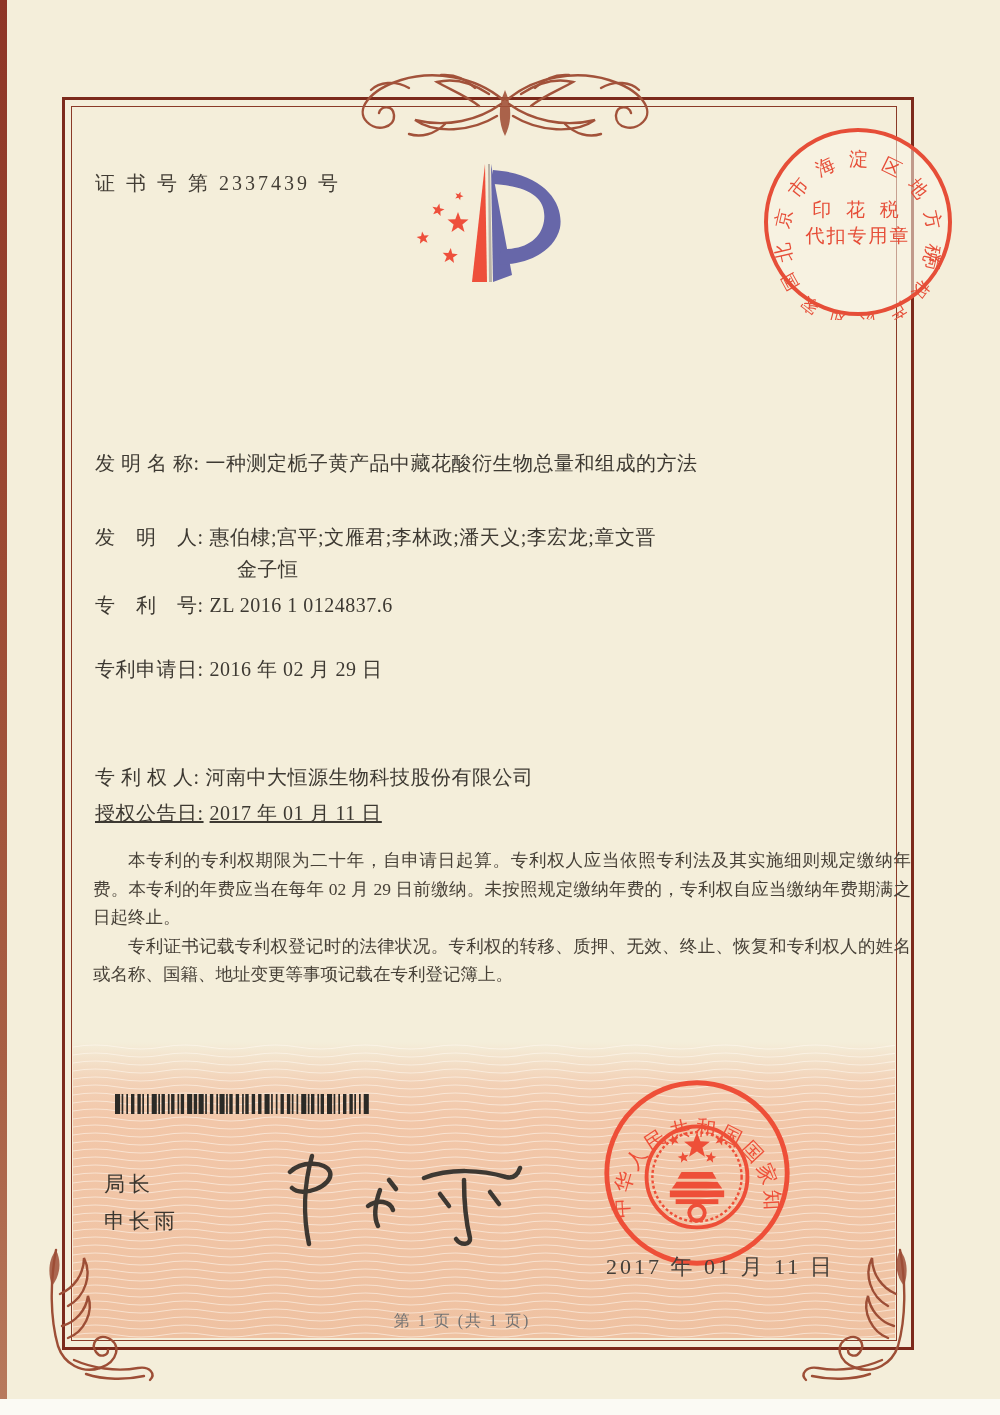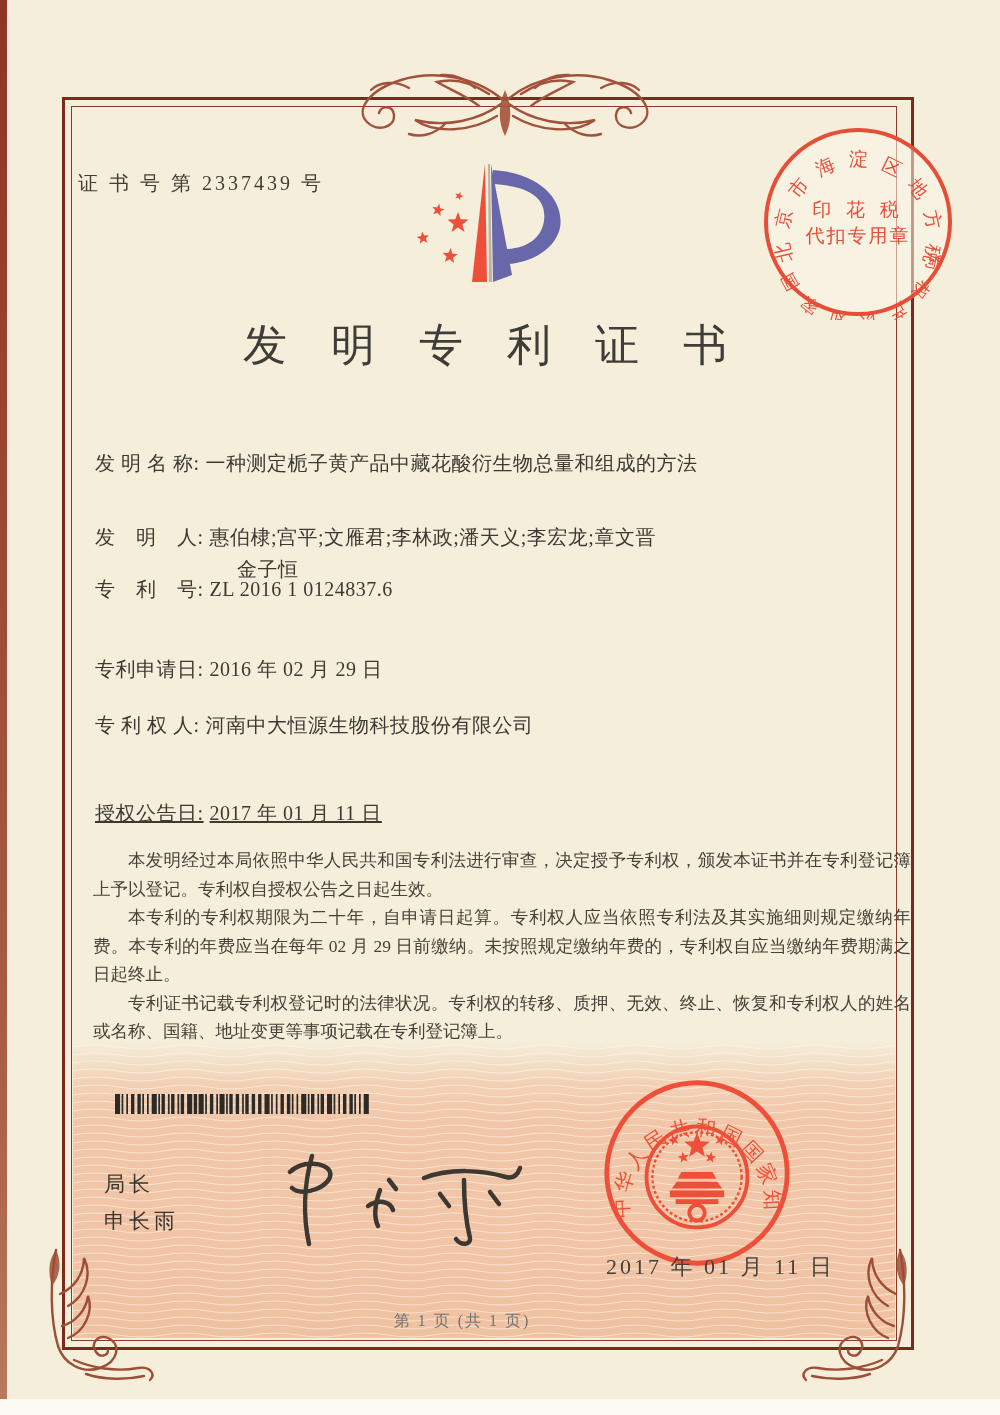--- a/index.html
+++ b/index.html
@@ -16,21 +16,21 @@
   .bottom-edge{position:absolute;left:0;top:1399px;width:1000px;height:16px;background:#fbfaf4;}
   
   .frame-outer{position:absolute;left:62px;top:97px;width:846px;height:1247px;
     border:3px solid #7c2a1c;}
   .frame-inner{position:absolute;left:71px;top:106px;width:824px;height:1233px;
     border:1px solid #8a3a28;}
   
   .pinkzone{position:absolute;left:73px;top:1042px;width:822px;height:296px;
     background:linear-gradient(180deg,rgba(242,199,170,0) 0%,rgba(242,199,170,.75) 14%,#f2c7a9 26%,#efc2a2 100%);}
   .pinkzone svg{position:absolute;left:0;top:0;}
-  .certno{left:78px;top:170px;font-size:20px;letter-spacing:3px;color:#423d35;white-space:nowrap;}
+  .certno{left:95px;top:170px;font-size:20px;letter-spacing:3px;color:#423d35;white-space:nowrap;}
   .title{left:62px;top:316px;width:846px;text-align:center;font-size:44px;
     letter-spacing:44px;padding-left:44px;box-sizing:border-box;color:#403d38;font-weight:500;white-space:nowrap;}
   .frow{position:absolute;left:95px;font-size:20px;color:#3d3932;white-space:nowrap;letter-spacing:0.5px;}
   .frow .lab{margin-right:6px;}
   .paras{position:absolute;left:93px;top:846px;width:818px;font-size:17.5px;
     line-height:28.5px;color:#474138;text-align:justify;}
   .paras p{margin:0;text-indent:2em;}
   .director{position:absolute;left:104px;font-size:21px;letter-spacing:4px;color:#3a362f;}
   .sealdate{position:absolute;left:606px;top:1252px;font-size:22px;letter-spacing:3px;color:#45403a;white-space:nowrap;}
   .footer{position:absolute;left:62px;top:1311px;width:800px;text-align:center;
@@ -140,46 +140,44 @@
     <text font-size="19" fill="#e64e38">
       <textPath href="#taxTop" startOffset="4" textLength="334" lengthAdjust="spacing">北京市海淀区地方税务局</textPath>
     </text>
     <text font-size="17" fill="#e64e38">
       <textPath href="#taxBot" startOffset="8" textLength="190" lengthAdjust="spacing">局权产识知家国</textPath>
     </text>
     <text x="98" y="92" text-anchor="middle" font-size="19" letter-spacing="5" fill="#e64e38">印 花 税</text>
     <text x="98" y="118" text-anchor="middle" font-size="19" letter-spacing="2" fill="#e64e38">代扣专用章</text>
   </svg>
 
-  <div class="abs title">发明专利证书</div>
 
   <div class="frow" style="top:450px;">
     <span class="lab">发 明 名 称:</span><span>一种测定栀子黄产品中藏花酸衍生物总量和组成的方法</span>
   </div>
   <div class="frow" style="top:524px;">
     <span class="lab">发　明　人:</span><span>惠伯棣;宫平;文雁君;李林政;潘天义;李宏龙;章文晋</span>
   </div>
   <div class="frow" style="top:556px;padding-left:142px;">
     <span>金子恒</span>
   </div>
-  <div class="frow" style="top:576px;">
+  <div class="frow" style="top:592px;">
     <span class="lab">专　利　号:</span><span>ZL 2016 1 0124837.6</span>
   </div>
   <div class="frow" style="top:656px;">
     <span class="lab">专利申请日:</span><span>2016 年 02 月 29 日</span>
   </div>
-  <div class="frow" style="top:712px;font-family:Liberation Serif, serif;">
+  <div class="frow" style="top:764px;font-family:Liberation Serif, serif;">
     <span class="lab">专 利 权 人:</span><span>河南中大恒源生物科技股份有限公司</span>
   </div>
   <div class="frow" style="top:800px;text-decoration:underline;">
     <span class="lab">授权公告日:</span><span>2017 年 01 月 11 日</span>
   </div>
 
   <div class="paras">
-    <p>本发明经过本局依照中华人民共和国专利法进行审查，决定授予专利权，颁发本证书并在专利登记簿上予以登记。专利权自授权公告之日起生效。</p>
     <p>本专利的专利权期限为二十年，自申请日起算。专利权人应当依照专利法及其实施细则规定缴纳年费。本专利的年费应当在每年 02 月 29 日前缴纳。未按照规定缴纳年费的，专利权自应当缴纳年费期满之日起终止。</p>
     <p>专利证书记载专利权登记时的法律状况。专利权的转移、质押、无效、终止、恢复和专利权人的姓名或名称、国籍、地址变更等事项记载在专利登记簿上。</p>
   </div>
 
   <svg id="barcode" class="abs" style="left:115px;top:1094px;" width="254" height="20">
       <rect x="0.0" y="0" width="5.1" height="20" fill="#2b2a26"></rect>
       <rect x="6.6" y="0" width="1.7" height="20" fill="#2b2a26"></rect>
       <rect x="11.3" y="0" width="1.7" height="20" fill="#2b2a26"></rect>
       <rect x="16.0" y="0" width="3.4" height="20" fill="#2b2a26"></rect>
       <rect x="22.4" y="0" width="3.4" height="20" fill="#2b2a26"></rect>

